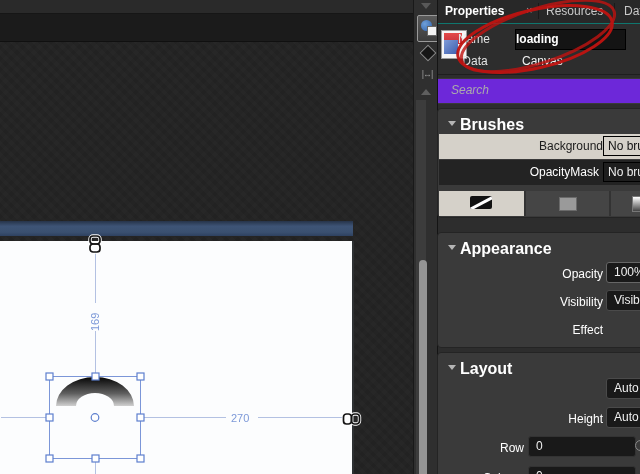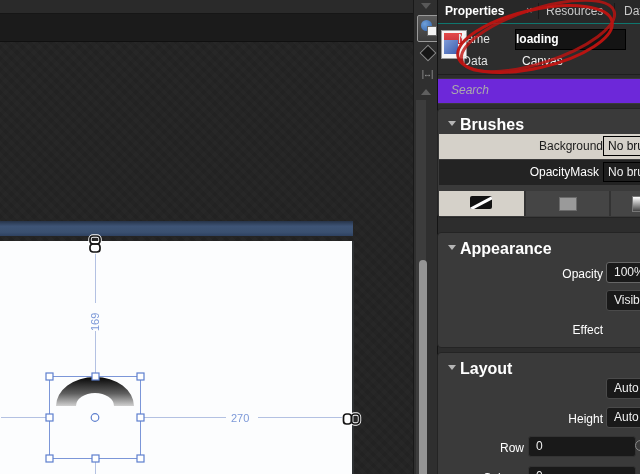--- a/index.html
+++ b/index.html
@@ -224,20 +224,21 @@
   </div>
 
   <div class="group g-appearance">
     <span class="g-tri"></span>
     <div class="g-head">Appearance</div>
     <div class="prow" style="top:29px;">
       <span class="rl" style="left:22px;width:142px;">Opacity</span>
       <span class="chip" style="left:167px;width:50px;border-color:#666;">100%</span>
     </div>
     <div class="prow" style="top:57px;">
+      <span class="rl" style="left:22px;width:142px;">Visibility</span>
       <span class="chip" style="left:167px;width:50px;">Visible</span>
     </div>
     <div class="prow" style="top:85px;">
       <span class="rl" style="left:22px;width:142px;">Effect</span>
     </div>
   </div>
 
   <div class="group g-layout">
     <span class="g-tri"></span>
     <div class="g-head">Layout</div>

